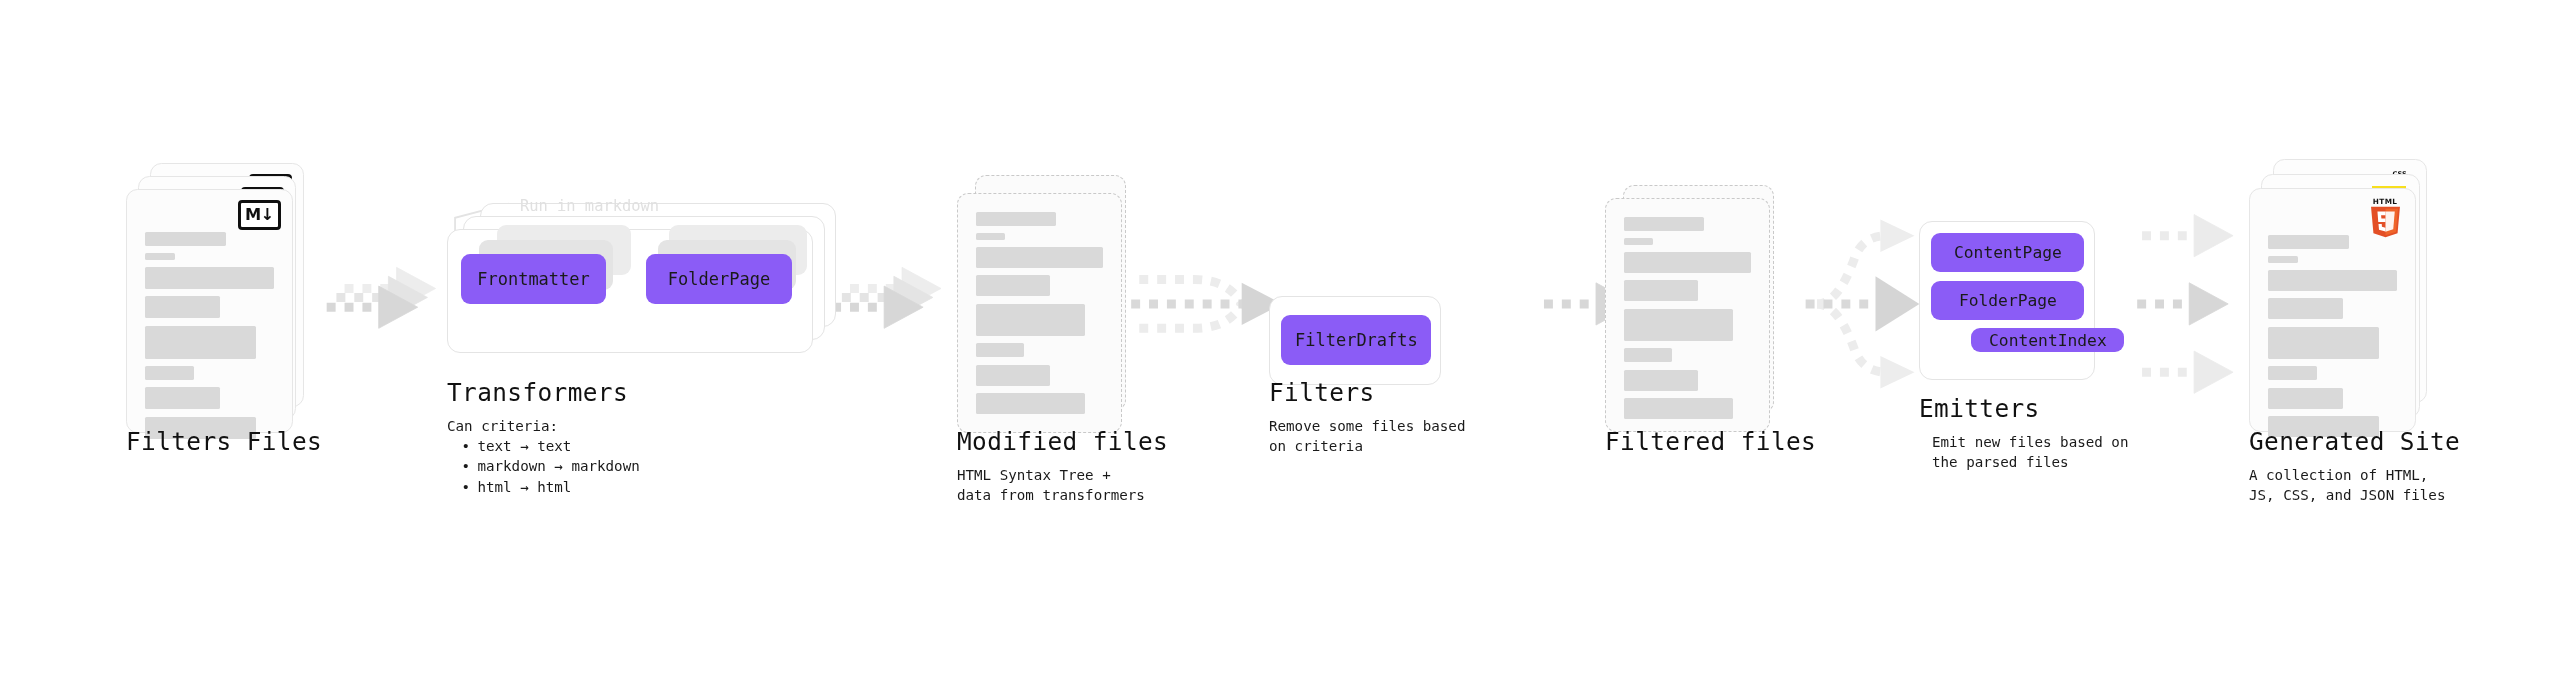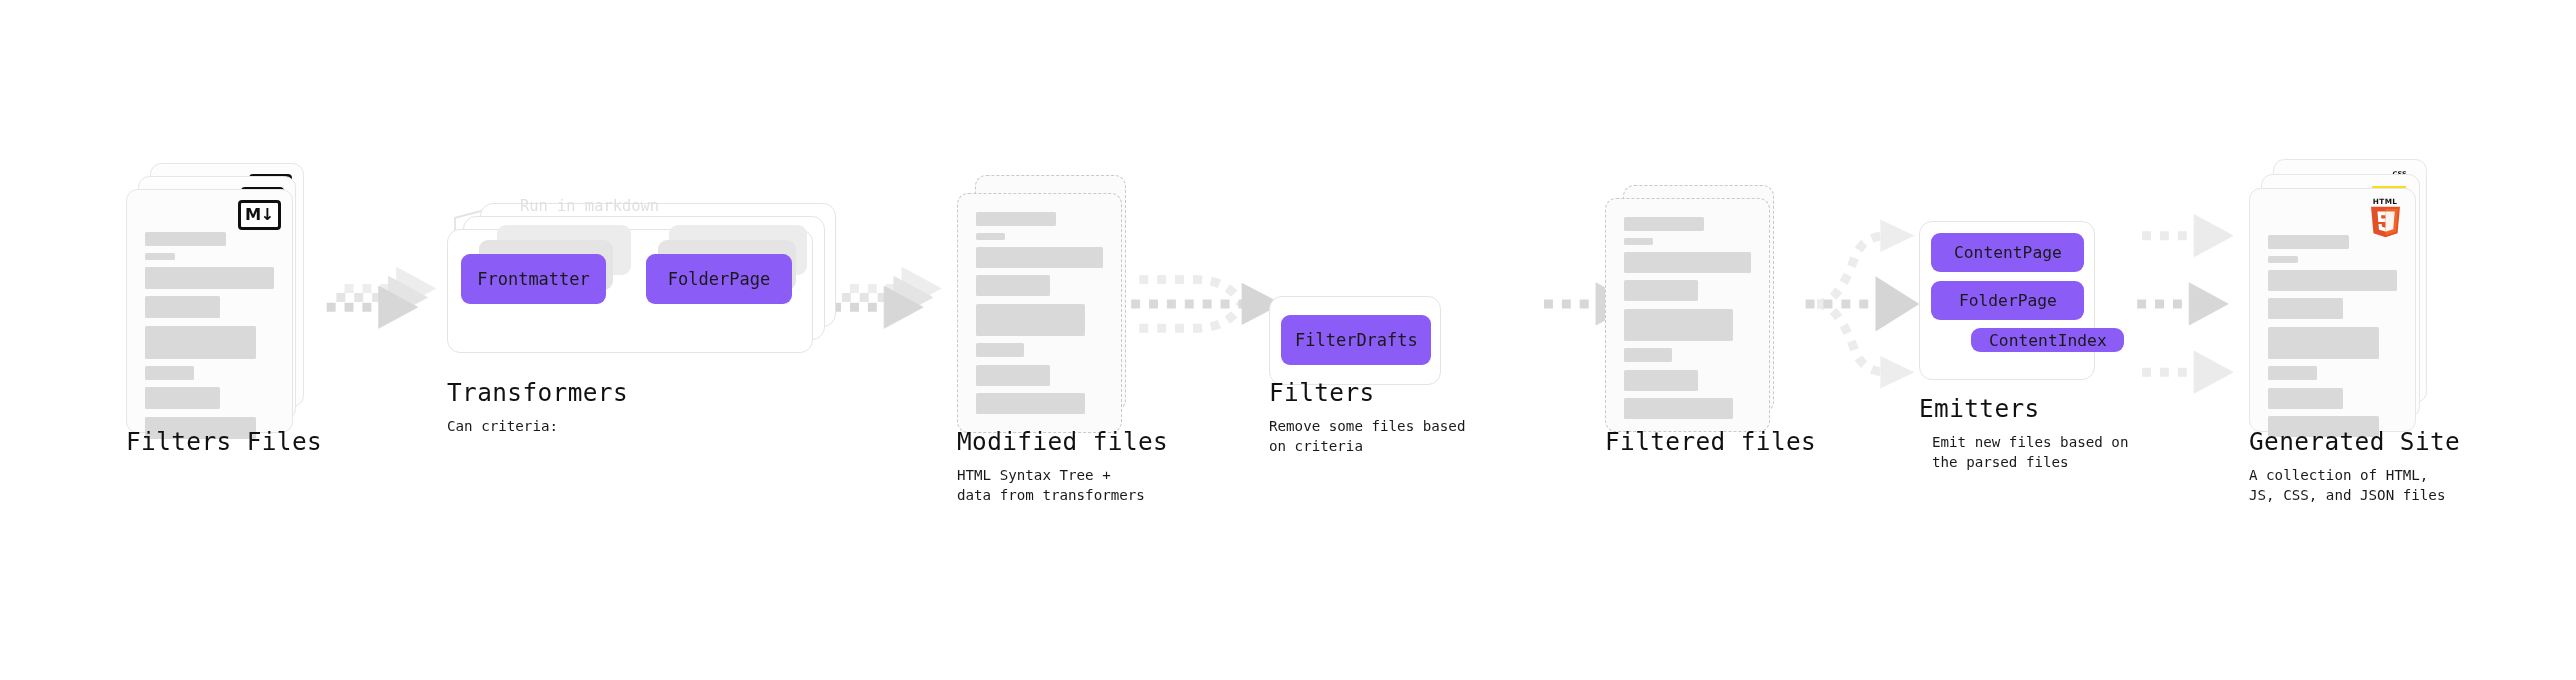--- a/index.html
+++ b/index.html
@@ -269,20 +269,27 @@
       <div class="chip" style="left:13px;top:24.4px;width:145px;height:50px;">Frontmatter</div>
 
       <div class="chip ghost" style="left:221px;top:-4.9px;width:138px;height:50px;"></div>
       <div class="chip ghost2" style="left:210px;top:9.8px;width:138px;height:50px;"></div>
       <div class="chip" style="left:198px;top:24.4px;width:146px;height:50px;">FolderPage</div>
     </div>
   </div>
   <div class="anno" style="left:520px;top:197px;">Run in markdown</div>
   <div class="title" style="left:447px;top:378px;">Transformers</div>
   <div class="sub" style="left:447px;top:416px;">Can criteria:</div>
+  <div class="bullets" style="left:447px;top:436px;">
+    <ul>
+      <li>text → text</li>
+      <li>markdown → markdown</li>
+      <li>html → html</li>
+    </ul>
+  </div>
 
   <div class="doc-stack" style="left:957px;top:175px;width:187px;height:268px;">
     <div class="doc dashed" style="left:18px;top:0px;width:151px;height:236px;"></div>
     <div class="doc dashed" style="left:0px;top:18px;width:165px;height:240px;">
       <div class="doc-body" style="top:18px;">
         <div class="bar" style="width:63%;height:14px;"></div>
         <div class="bar" style="width:23%;height:6.5px;"></div>
         <div class="bar" style="width:100%;height:21px;margin-top:4.9px;"></div>
         <div class="bar" style="width:58%;height:21px;"></div>
         <div class="bar" style="width:86%;height:32.5px;"></div>

